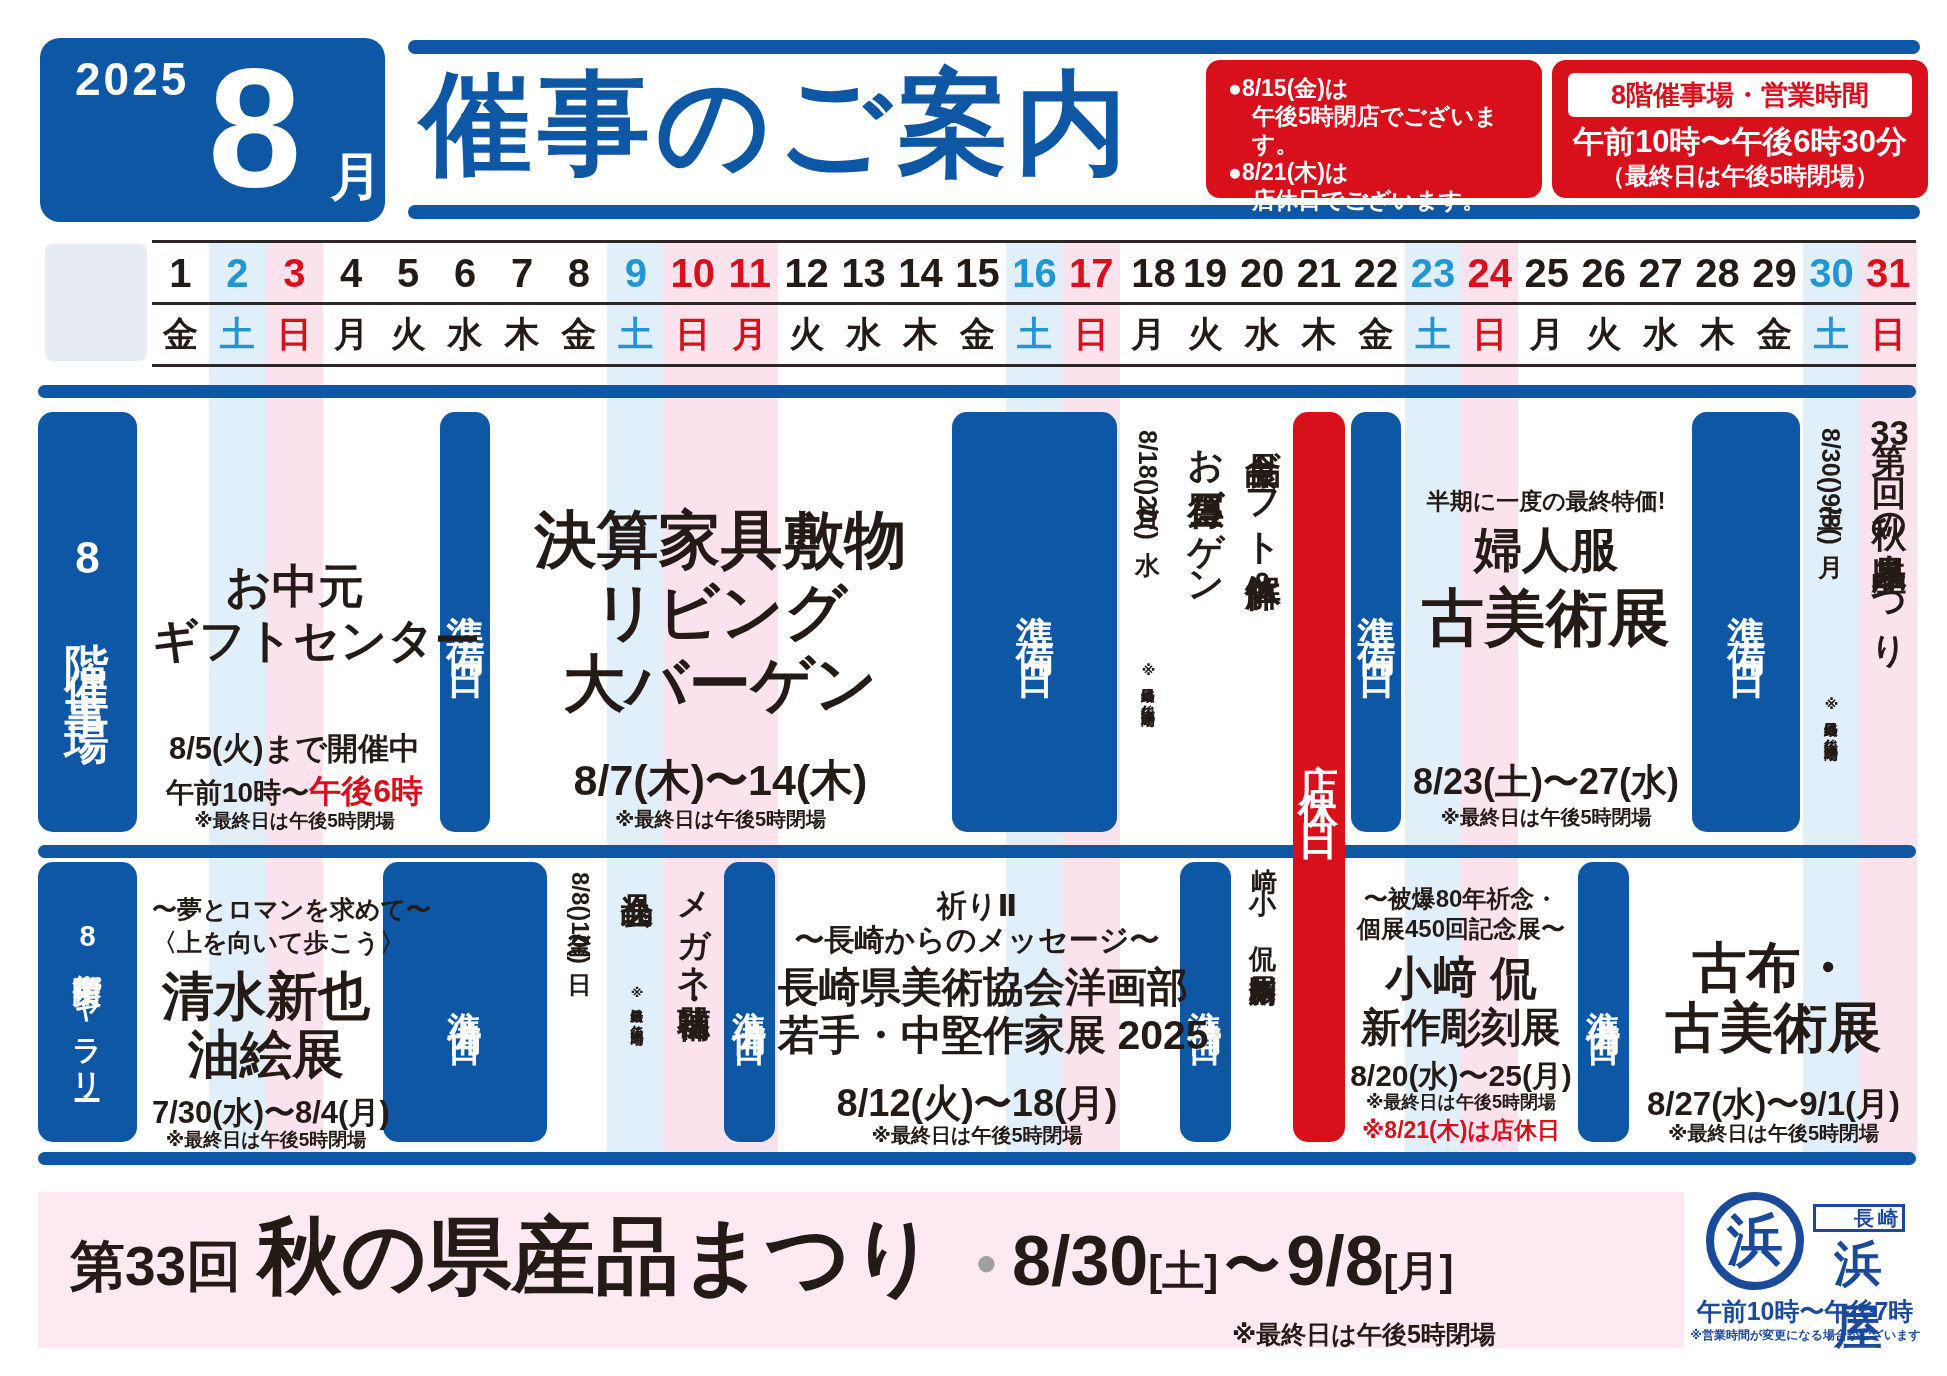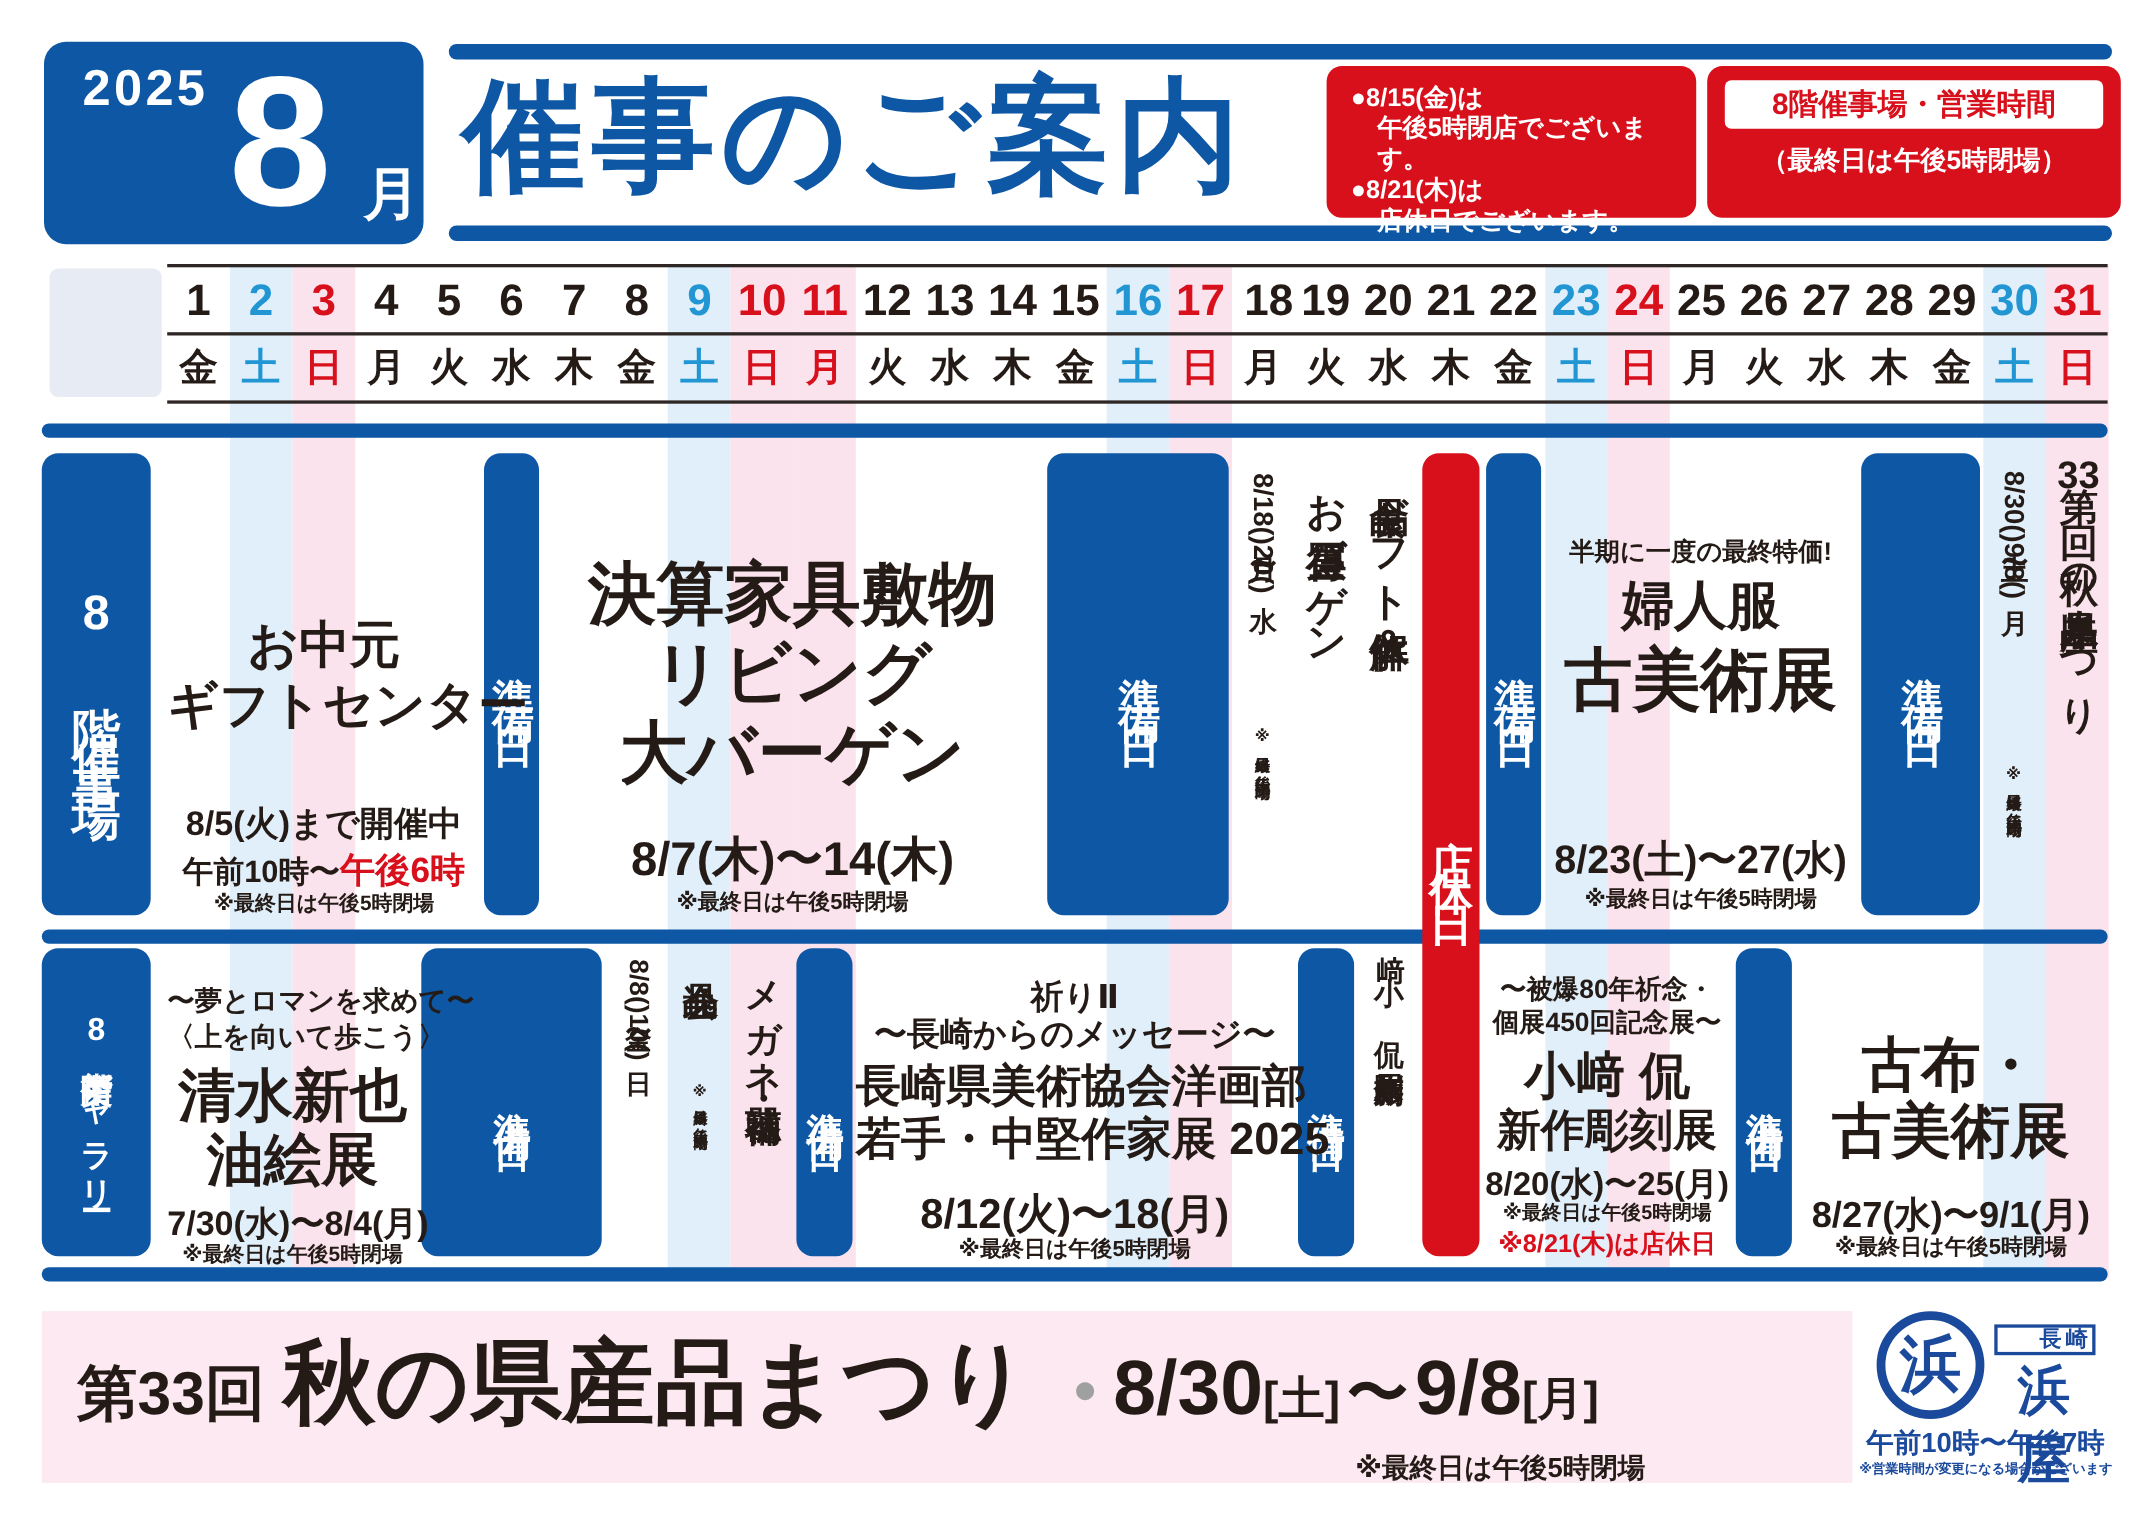--- a/index.html
+++ b/index.html
@@ -17,21 +17,21 @@
   .hmonthu{left:330px;top:142px;font-size:52px;color:#fff;}
   .hline{height:14px;border-radius:7px;background:var(--blue);}
   .htitle{left:420px;top:58px;font-size:112px;line-height:132px;color:var(--blue);letter-spacing:6px;white-space:nowrap;}
   .rbox{top:60px;height:138px;background:var(--red);border-radius:14px;color:#fff;}
   .rbox1{left:1206px;width:336px;padding:14px 0 0 22px;box-sizing:border-box;font-size:23px;line-height:28px;}
   .rbox1 .ind{padding-left:24px;}
   .rbox2{left:1552px;width:376px;text-align:center;}
   .wpill{margin:13px 16px 6px 16px;background:#fff;border-radius:6px;height:44px;line-height:44px;
          color:var(--red);font-size:27px;}
   .rtime{font-size:31px;line-height:38px;}
-  .rnote{font-size:24px;line-height:30px;margin-top:15px;}
+  .rnote{font-size:24px;line-height:30px;}
   
   .crule{left:152px;width:1764px;height:3px;background:#2f2725;}
   .grayb{left:45px;top:244px;width:102px;height:117px;background:#e7ebf3;border-radius:8px;}
   .dnum{top:242px;height:60px;line-height:62px;font-size:40px;text-align:center;}
   .dow{top:304px;height:60px;line-height:60px;font-size:35px;text-align:center;}
   .sa{color:var(--satblue);} .su{color:var(--red);} .wd{color:var(--ink);}
   .stripe{top:240px;height:922px;} .stripe.sa{background:var(--sblue);} .stripe.su{background:var(--spink);}
   .brule{left:38px;width:1878px;height:13px;border-radius:7px;background:var(--blue);}
   
   .bluebox{background:var(--blue);border-radius:15px;display:flex;align-items:center;justify-content:center;}
@@ -153,20 +153,21 @@
   <div class="abs htitle">催事のご案内</div>
 
   <div class="abs rbox rbox1">
     <div>●8/15(金)は</div>
     <div class="ind">午後5時閉店でございます。</div>
     <div>●8/21(木)は</div>
     <div class="ind">店休日でございます。</div>
   </div>
   <div class="abs rbox rbox2">
     <div class="wpill">8階催事場・営業時間</div>
+    <div class="rtime">午前10時〜午後6時30分</div>
     <div class="rnote">（最終日は午後5時閉場）</div>
   </div>
 
   <div class="abs brule" style="top:385px"></div>
   <div class="abs brule" style="top:845px"></div>
   <div class="abs brule" style="top:1152px"></div>
 
   <div class="abs bluebox" style="left:38px;top:412px;width:99px;height:420px">
     <span class="vtext" style="font-size:44px;letter-spacing:26px">8階催事場</span>
   </div>

